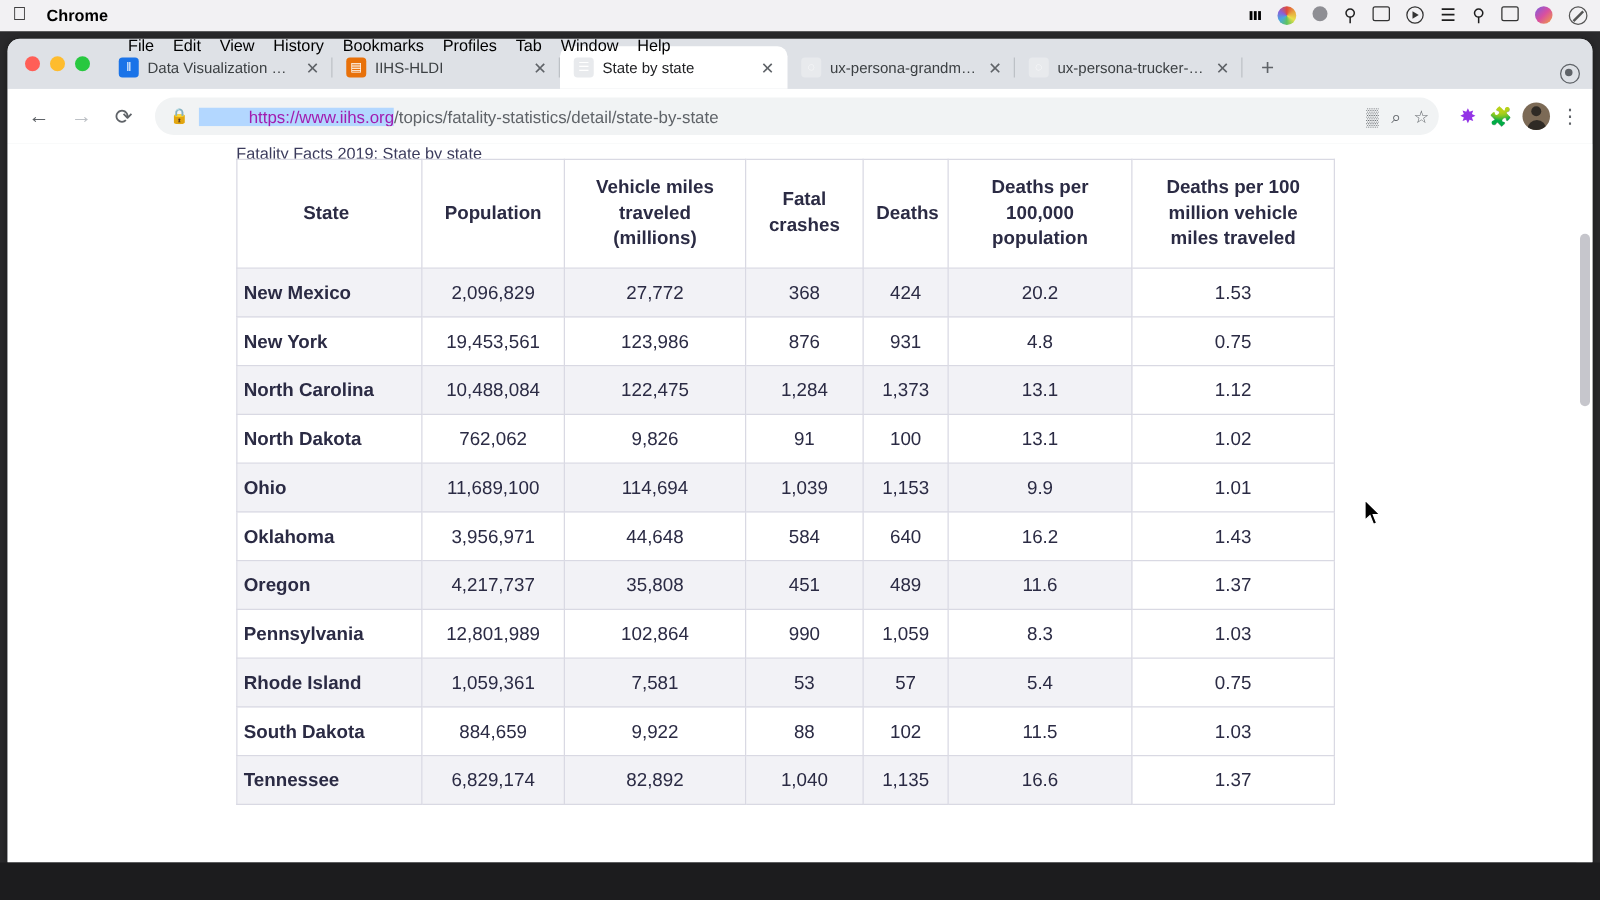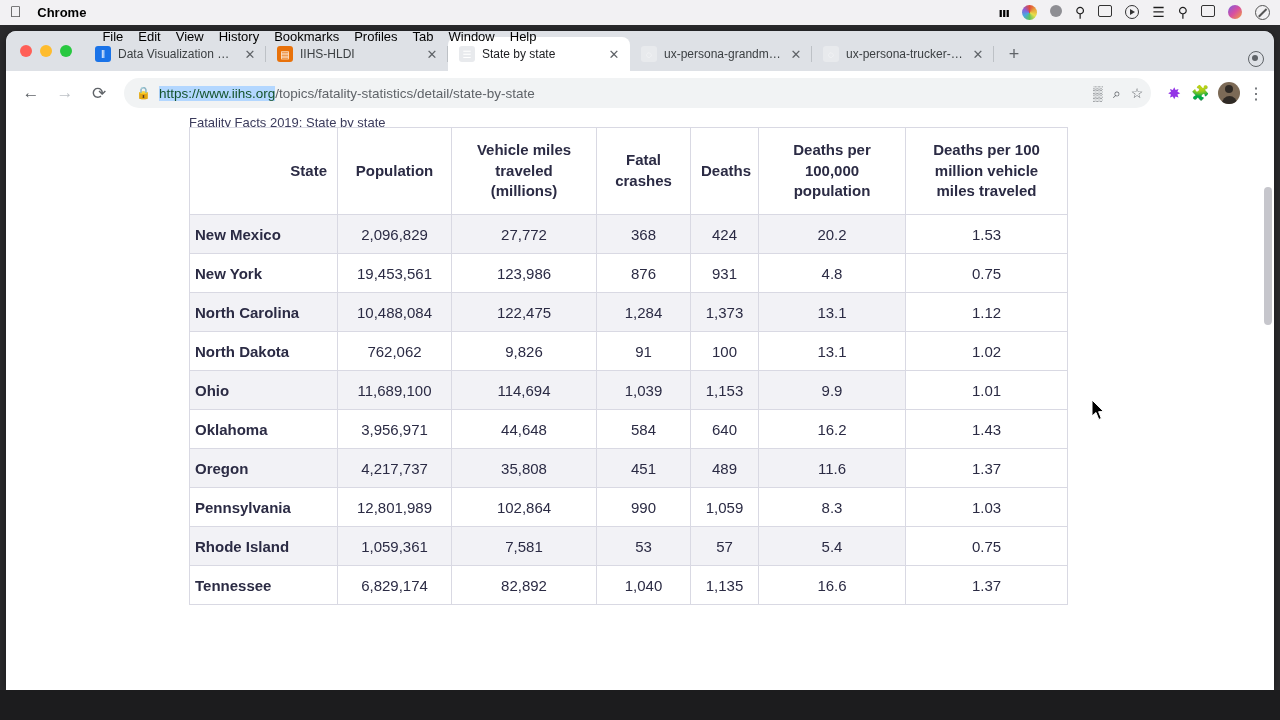--- a/index.html
+++ b/index.html
@@ -211,21 +211,22 @@
     padding: 0 8px 0 12px;
     margin: 0 6px;
     gap: 8px;
     font-size: 13.5px;
     color: #202124;
   }
   .omnibox .lock { font-size: 12px; color: #5f6368; }
   .urltext { white-space: nowrap; overflow: hidden; }
   .urltext .hl {
     background: #b3d7ff;
-    color: #14532d;
+    color: #a21caf;
+    padding-left: 40px;
   }
   .urltext .rest { color: #5f6368; }
   .omnibox-icons {
     margin-left: auto;
     display: flex; align-items: center; gap: 10px;
     color: #5f6368; font-size: 14px;
   }
   .ext-icons {
     display: flex; align-items: center; gap: 8px; padding-left: 4px;
   }
@@ -293,21 +294,21 @@
   }
   table.stats thead th {
     font-weight: bold;
     font-size: 15px;
     color: #2b2b44;
     line-height: 1.38;
     padding-top: 12px;
     padding-bottom: 12px;
   }
   table.stats thead th.state-h {
-    text-align: right;
+    text-align: center;
     padding-left: 5px;
   }
   table.stats td.state {
     text-align: left;
     font-weight: bold;
     padding-left: 5px;
   }
   table.stats tbody tr:nth-child(odd) td.state,
   table.stats tbody tr:nth-child(odd) td.mvt { background: #f2f2f6; }
   table.stats tbody tr:nth-child(odd) td.pop,
@@ -561,20 +562,29 @@
               <tr>
                 <td class="state">Rhode Island</td>
                 <td class="pop">1,059,361</td>
                 <td class="mvt">7,581</td>
                 <td class="fatal">53</td>
                 <td class="deaths">57</td>
                 <td class="d100k">5.4</td>
                 <td class="dvmt">0.75</td>
               </tr>
               <tr>
+                <td class="state">South Dakota</td>
+                <td class="pop">884,659</td>
+                <td class="mvt">9,922</td>
+                <td class="fatal">88</td>
+                <td class="deaths">102</td>
+                <td class="d100k">11.5</td>
+                <td class="dvmt">1.03</td>
+              </tr>
+              <tr>
                 <td class="state">Tennessee</td>
                 <td class="pop">6,829,174</td>
                 <td class="mvt">82,892</td>
                 <td class="fatal">1,040</td>
                 <td class="deaths">1,135</td>
                 <td class="d100k">16.6</td>
                 <td class="dvmt">1.37</td>
               </tr>
             </tbody>
           </table>

